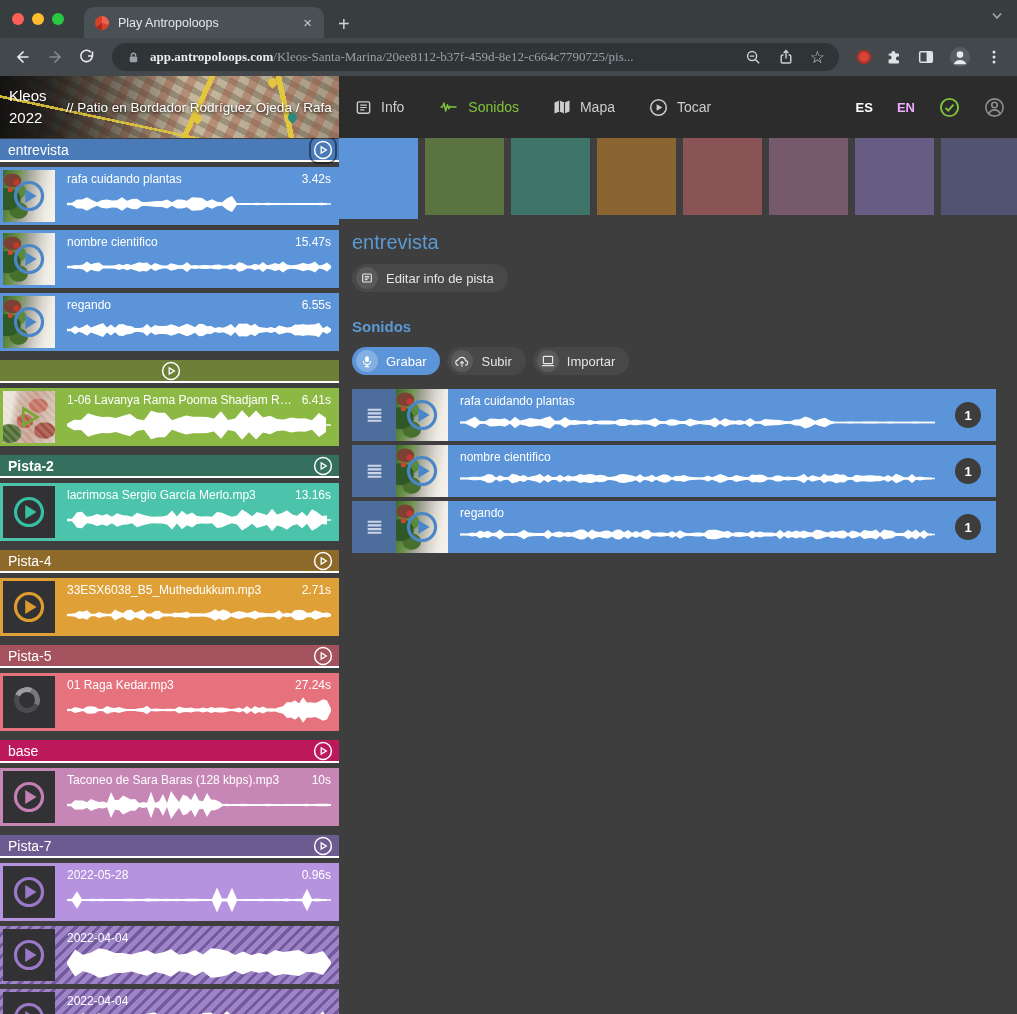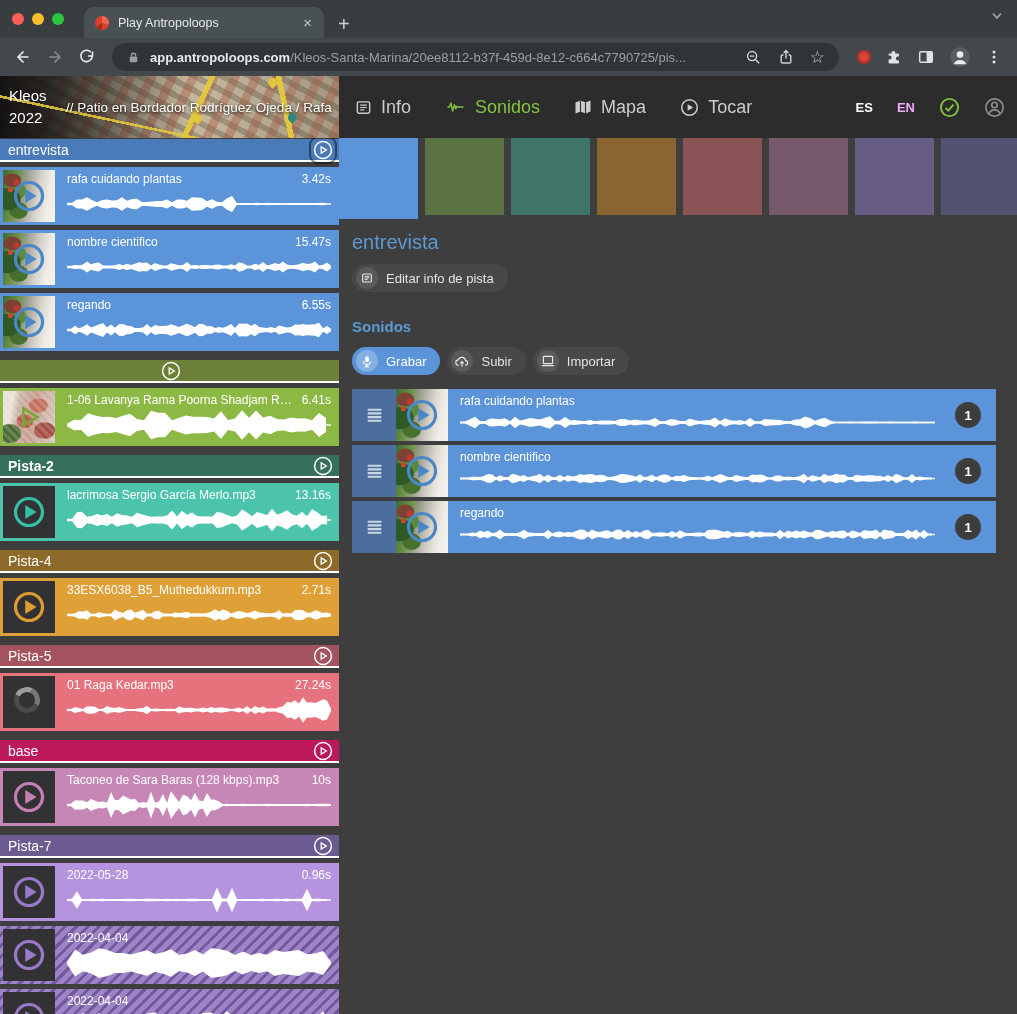--- a/index.html
+++ b/index.html
@@ -15,21 +15,21 @@
   
   .tabstrip { height:38px; background:#383d40; display:flex; align-items:flex-end; position:relative; }
   .lights { display:flex; gap:8px; align-items:center; height:38px; padding:0 12px 0 12px; }
   .light { width:12px; height:12px; border-radius:50%; }
   .tab { width:240px; height:31px; background:#4a5154; border-radius:10px 10px 0 0; display:flex; align-items:center; gap:8px; padding:8px 10px; margin-left:8px; }
   .tab-title { flex:1; font-size:12.5px; color:#e4e7ea; white-space:nowrap; overflow:hidden; }
   .tab-close { color:#c3c7ca; font-size:15px; line-height:1; padding:0 2px; }
   .newtab { color:#cfd3d6; font-size:20px; font-weight:300; margin:0 0 4px 14px; line-height:1; }
   .strip-chev { position:absolute; right:14px; top:12px; }
 
-  .urlrow { height:38px; background:#43484c; display:flex; align-items:center; padding:0 8px; gap:2px; }
+  .urlrow { height:38px; background:#43484c; display:flex; align-items:center; padding:0 8px; gap:2px;font-family:Liberation Serif, serif; }
   .navbtn { width:30px; height:30px; display:flex; align-items:center; justify-content:center; }
   .omnibox { flex:1; height:28px; background:#2f3437; border-radius:14px; display:flex; align-items:center; gap:9px; padding:0 14px; margin:0 8px; min-width:0; }
   .urltext { flex:1; font-size:13px; white-space:nowrap; overflow:hidden; min-width:0; }
   .url-domain { color:#e8eaed; font-weight:bold; }
   .url-path { color:#9aa0a6; }
   .omni-icons { display:flex; gap:16px; align-items:center; }
   .star { color:#c8cdd1; font-size:17px; line-height:1; }
   .chrome-right { display:flex; align-items:center; gap:14px; padding:0 6px 0 8px; }
   .recdot { width:14px; height:14px; border-radius:50%; background:#d6453a; box-shadow:inset 0 0 0 2px #a92f26; }
 
@@ -46,21 +46,21 @@
   .map::after { content:""; position:absolute; inset:0;
     background:
       linear-gradient(115deg, transparent 0 57%, #e2c63e 57% 58.6%, transparent 58.6%),
       linear-gradient(78deg, transparent 0 82%, #e2c63e 82% 83.6%, transparent 83.6%),
       linear-gradient(12deg, transparent 0 30%, rgba(226,198,62,.9) 30% 32%, transparent 32% 100%) ;
   }
   .marker { position:absolute; width:9px; height:9px; border-radius:50% 50% 50% 0; transform:rotate(-45deg); z-index:2; }
   .brand { position:absolute; left:9px; top:9px; z-index:3; color:#fff; font-size:15px; line-height:1.45; }
   .crumb { position:absolute; left:66px; top:50%; transform:translateY(-50%); z-index:3; color:#fff; font-size:13.5px; white-space:nowrap; text-shadow:0 1px 3px rgba(0,0,0,.9); }
   .nav { position:absolute; left:355px; top:0; height:62px; display:flex; align-items:center; gap:34px; }
-  .nav-item { display:flex; align-items:center; gap:9px; color:#cdcdcd; font-size:18px; cursor:default; }
+  .nav-item { display:flex; align-items:center; gap:9px; color:#cdcdcd; font-size:14px; cursor:default; }
   .nav-item.active { color:#82c43c; }
   .hdr-right { position:absolute; right:12px; top:0; height:62px; display:flex; align-items:center; gap:24px; }
   .lang-active { color:#fff; font-size:13px; font-weight:bold; }
   .lang-inactive { color:#f0abfc; font-size:13px; font-weight:bold; }
 
   
   .content { display:flex; height:876px; background:#3e3e3e; }
 
   
   .sidebar { width:339px; flex:none; padding-top:1px; overflow:hidden; }

